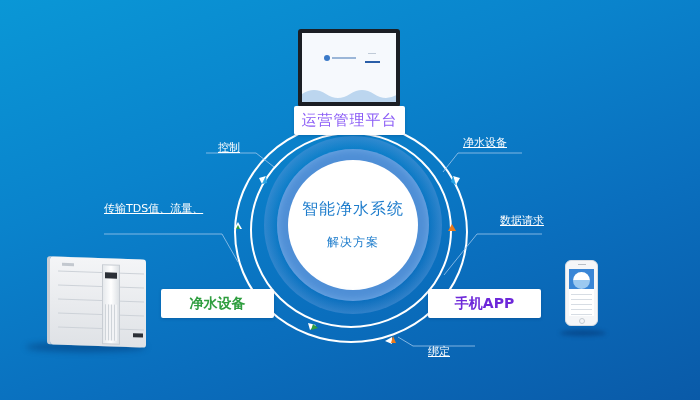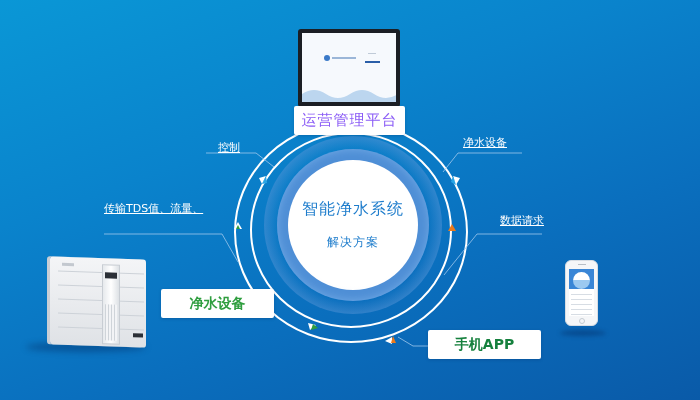--- a/index.html
+++ b/index.html
@@ -25,21 +25,21 @@
   .monitor .base { position:absolute; left:34px; top:91px; width:34px; height:4px; background:linear-gradient(90deg,#9aa1aa,#e7eaee,#9aa1aa); border-radius:1px; }
 
   
   .node-box {
     position:absolute; background:#ffffff; border-radius:2px;
     display:flex; align-items:center; justify-content:center;
     font-weight:bold; box-shadow:0 1px 3px rgba(0,40,90,0.25);
   }
   .node-platform { left:294px; top:106px; width:111px; height:29px; color:#8b5cf6; font-size:15px; font-weight:normal; letter-spacing:1px; }
   .node-device { left:161px; top:289px; width:113px; height:29px; color:#2f9e3f; font-size:14px; }
-  .node-app { left:428px; top:289px; width:113px; height:29px; color:#15803d; font-size:14px;margin-top:41px; }
+  .node-app { left:428px; top:289px; width:113px; height:29px; color:#6d28d9; font-size:14px; }
 
   
   .glow-outer { position:absolute; left:264px; top:136px; width:178px; height:178px; border-radius:50%;
     background: radial-gradient(circle, rgba(110,165,225,0.0) 60%, rgba(90,150,215,0.55) 72%, rgba(60,130,205,0.35) 86%, rgba(20,100,190,0.0) 100%); }
   .glow-ring { position:absolute; left:277px; top:149px; width:152px; height:152px; border-radius:50%;
     background:#4f8fd6; box-shadow: 0 0 8px rgba(140,190,240,0.6) inset; }
   .disc { position:absolute; left:288px; top:160px; width:130px; height:130px; border-radius:50%;
     background: radial-gradient(circle at 50% 45%, #ffffff 0%, #ffffff 70%, #eaf2fb 100%);
     display:flex; flex-direction:column; align-items:center; justify-content:center; color:#1f7dcc; }
   .disc .l1 { font-size:16px; letter-spacing:1px; margin-bottom:14px; }

